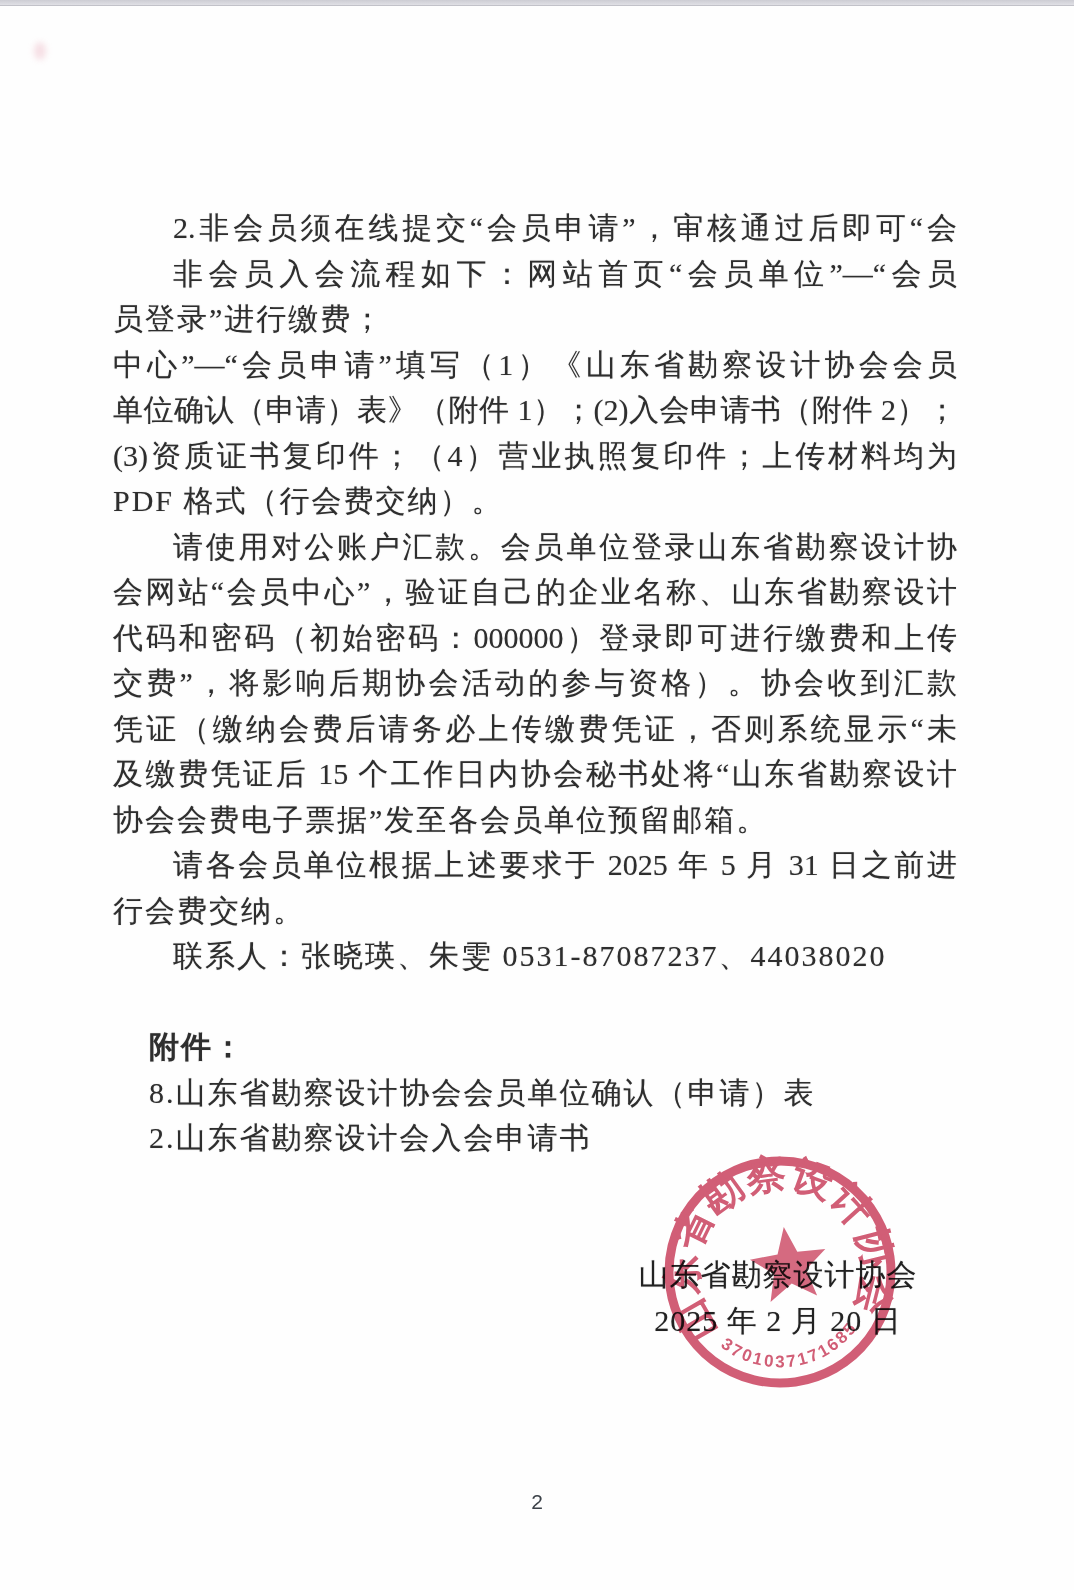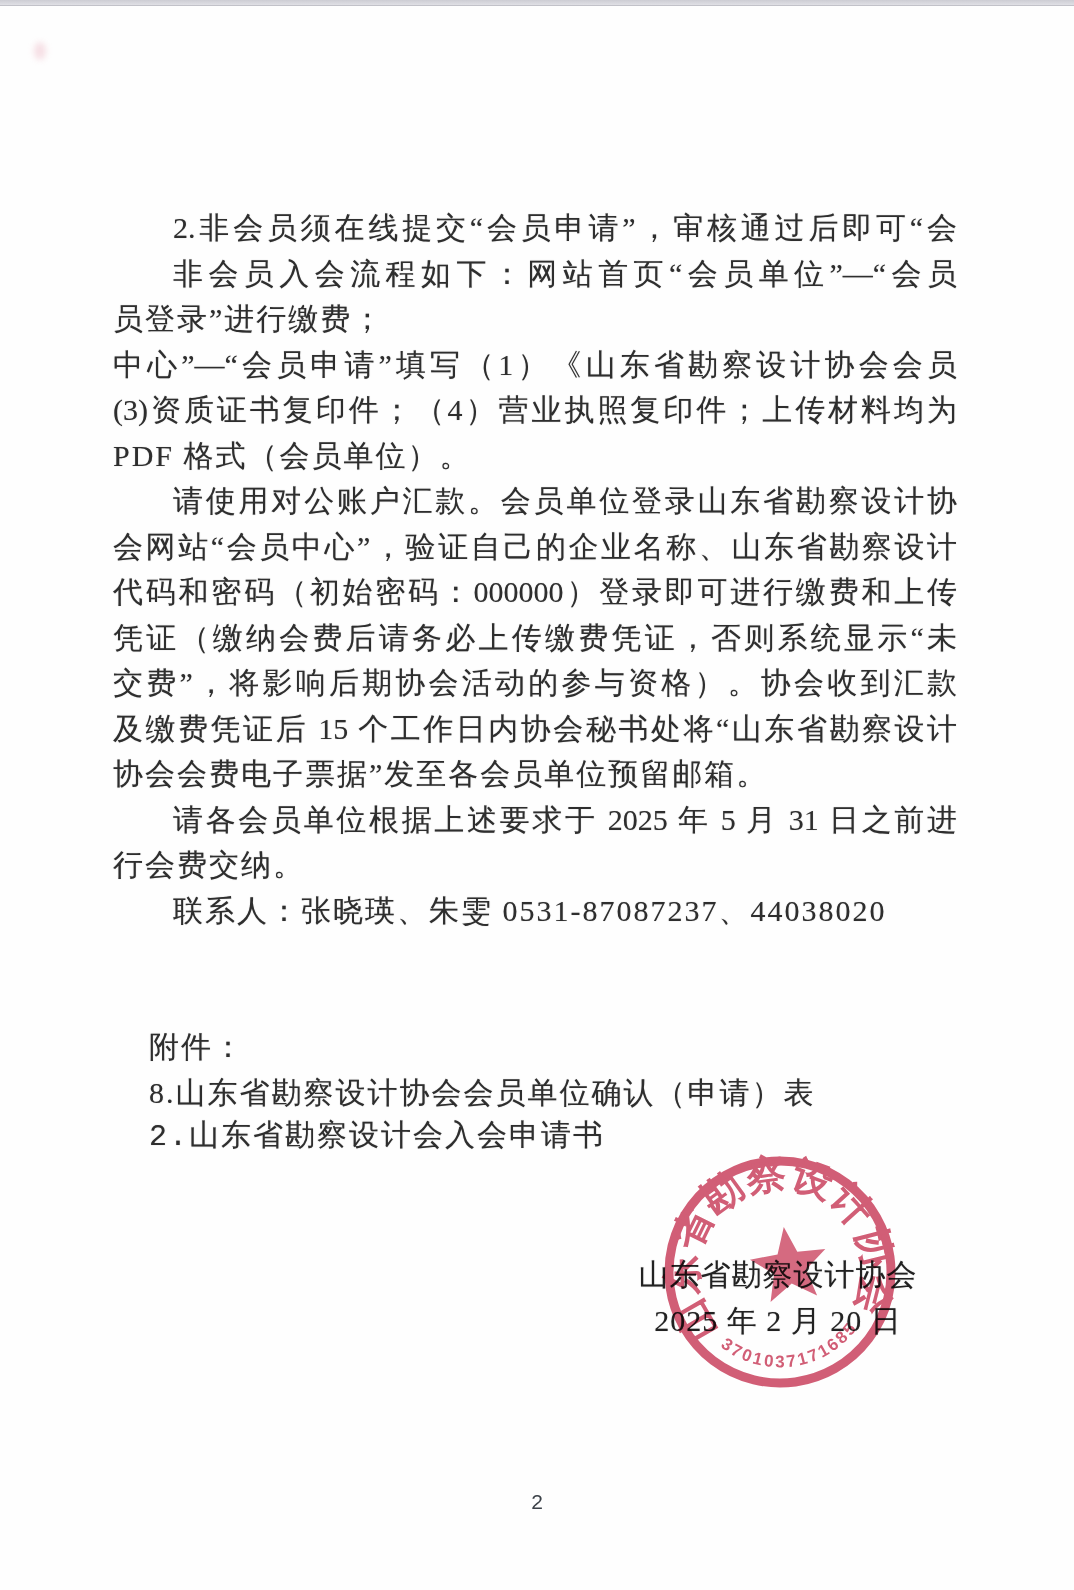--- a/index.html
+++ b/index.html
@@ -61,38 +61,39 @@
 <body style="--ink: #2e2e2e; --seal: #cc4763; background: rgb(254, 254, 254);">
 
 <div class="top-bar"></div>
 <div class="smudge"></div>
 
 <div class="doc-block body-lines">
     <div class="line just" style="padding-left: 2em;">2.非会员须在线提交“会员申请”，审核通过后即可“会</div>
     <div class="line just" style="padding-left: 2em;">非会员入会流程如下：网站首页“会员单位”—“会员</div>
     <div class="line">员登录”进行缴费；</div>
     <div class="line just">中心”—“会员申请”填写（1）《山东省勘察设计协会会员</div>
+    <div class="line just">单位确认（申请）表》（附件 1）；(2)入会申请书（附件 2）；</div>
     <div class="line just">(3)资质证书复印件；（4）营业执照复印件；上传材料均为</div>
-    <div class="line">PDF 格式（会员单位）。</div>
+    <div class="line">PDF 格式（行会费交纳）。</div>
     <div class="line just" style="padding-left: 2em;">请使用对公账户汇款。会员单位登录山东省勘察设计协</div>
     <div class="line just">会网站“会员中心”，验证自己的企业名称、山东省勘察设计</div>
     <div class="line just">代码和密码（初始密码：000000）登录即可进行缴费和上传</div>
+    <div class="line just">交费”，将影响后期协会活动的参与资格）。协会收到汇款</div>
     <div class="line just">凭证（缴纳会费后请务必上传缴费凭证，否则系统显示“未</div>
-    <div class="line just">交费”，将影响后期协会活动的参与资格）。协会收到汇款</div>
     <div class="line just">及缴费凭证后 15 个工作日内协会秘书处将“山东省勘察设计</div>
     <div class="line">协会会费电子票据”发至各会员单位预留邮箱。</div>
     <div class="line just" style="padding-left: 2em;">请各会员单位根据上述要求于 2025 年 5 月 31 日之前进</div>
     <div class="line">行会费交纳。</div>
     <div class="line" style="padding-left: 2em;">联系人：张晓瑛、朱雯 0531-87087237、44038020</div>
   </div>
 
 <div class="doc-block attach-lines">
-    <div class="line" style="padding-left: 1.2em;">附件：</div>
+    <div class="line" style="padding-left: 1.2em; font-weight: bold;">附件：</div>
     <div class="line" style="padding-left: 1.2em;">8.山东省勘察设计协会会员单位确认（申请）表</div>
-    <div class="line" style="padding-left: 1.2em; font-family: Liberation Mono, monospace;">2.山东省勘察设计会入会申请书</div>
+    <div class="line" style="padding-left: 1.2em;">2.山东省勘察设计会入会申请书</div>
   </div>
 
 <div class="signature">
   <div class="sig-org">山东省勘察设计协会</div>
   <div class="sig-date">2025 年 2 月 20 日</div>
 </div>
 
 <svg class="seal" width="324" height="324" viewBox="-162 -162 324 324">
   <g transform="rotate(-8)">
     <defs>

